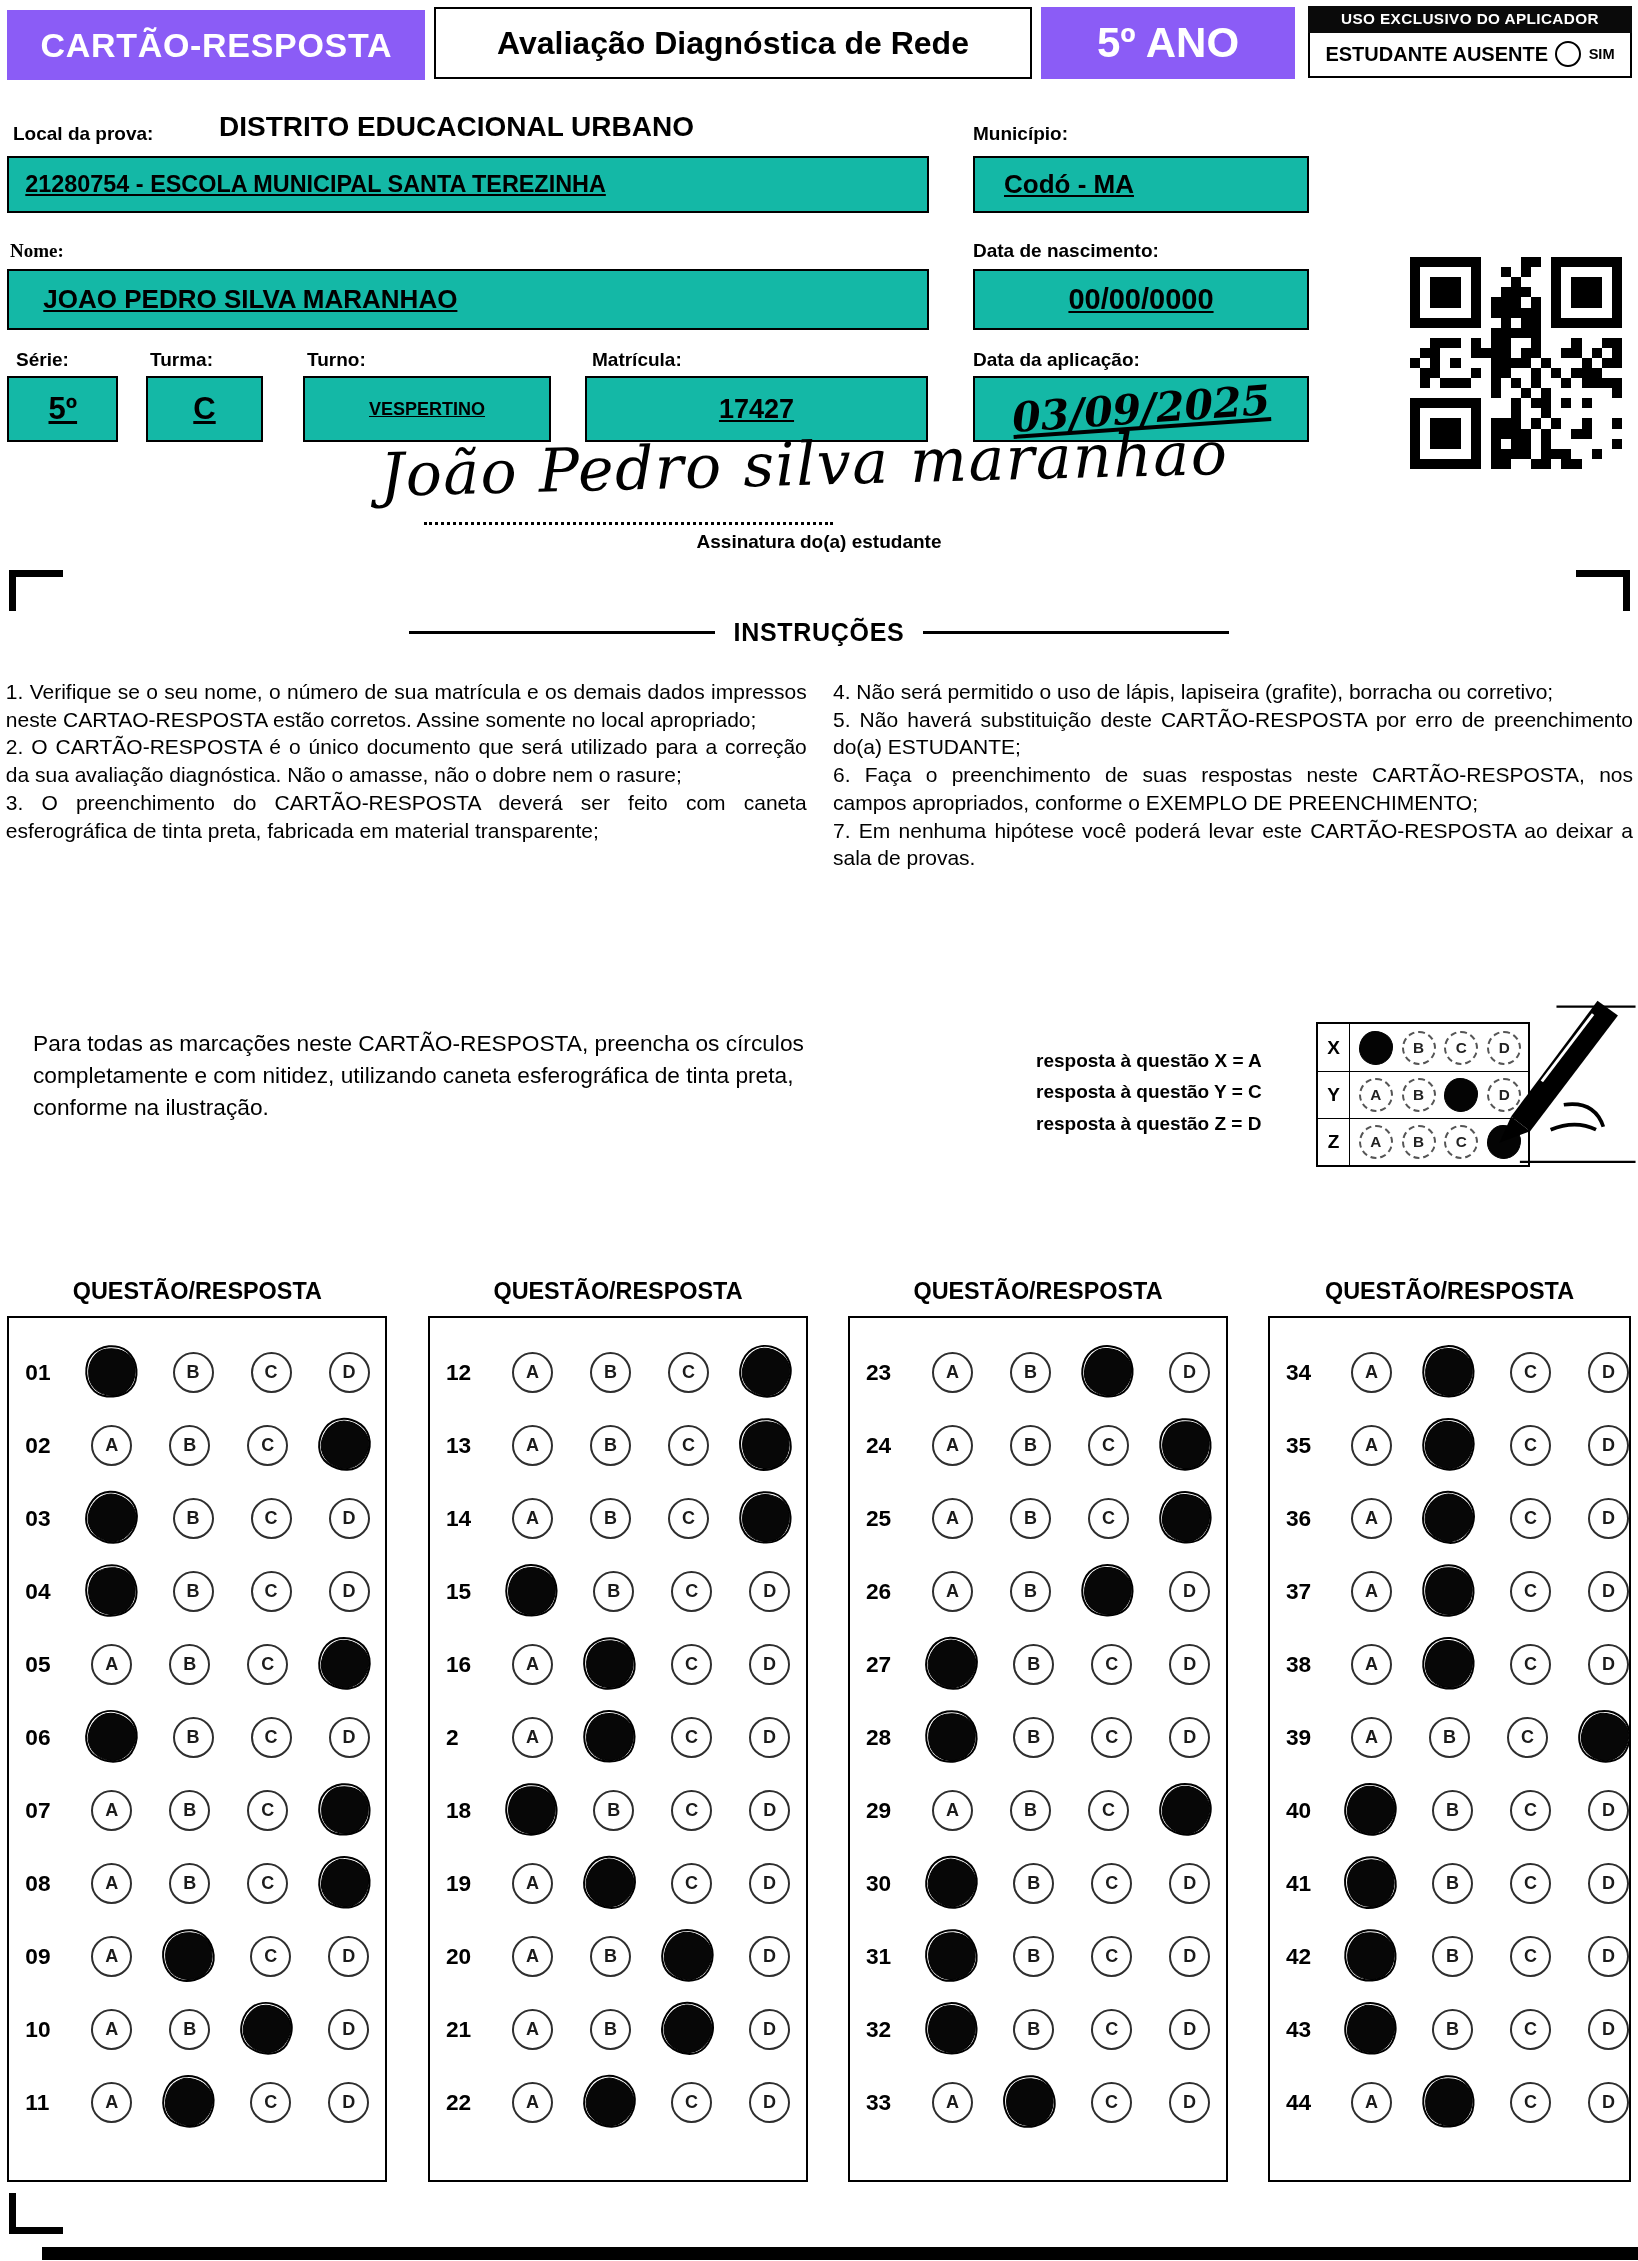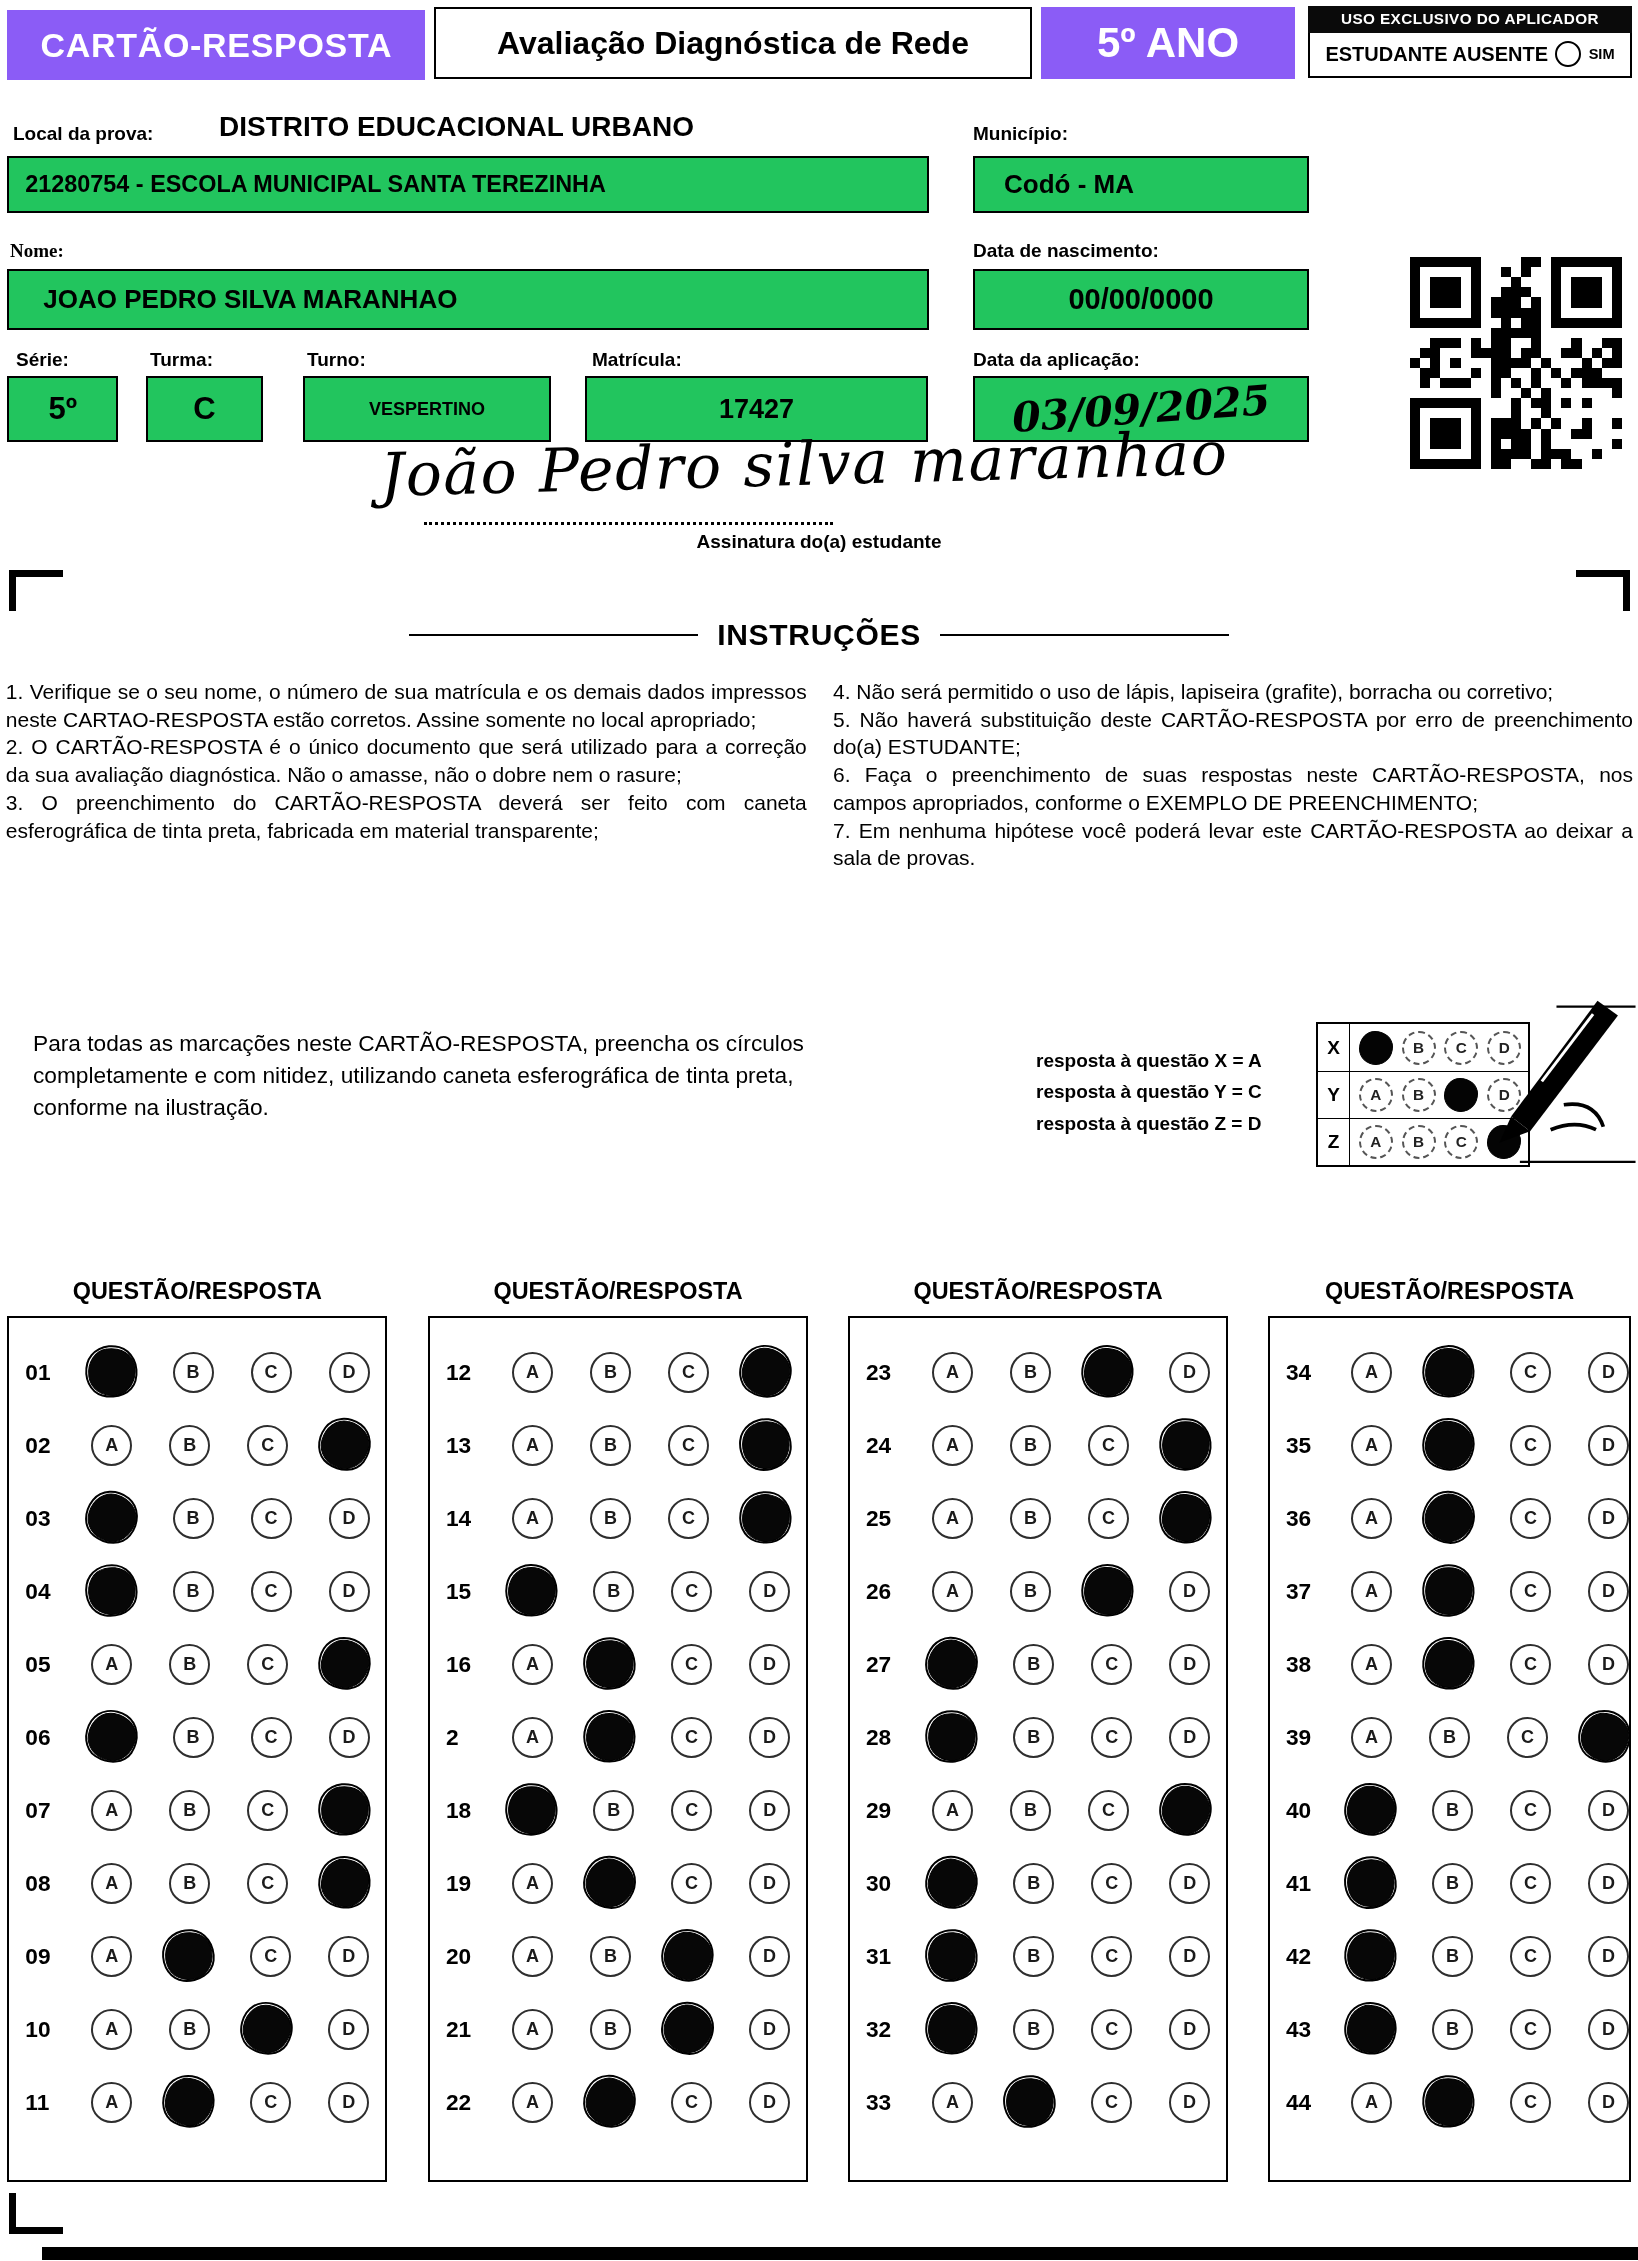--- a/index.html
+++ b/index.html
@@ -1,19 +1,19 @@
 <!DOCTYPE html>
 <html style="font-size:11.7px"><head>
 <meta charset="utf-8">
 <style>
   * { margin:0; padding:0; box-sizing:border-box; }
   html,body { background:#d9d9d9; font-family:"Liberation Sans", sans-serif; }
   .page { position:relative; width:1639px; height:2261px; background:#ffffff; color:#000; overflow:hidden; margin:0 auto; }
   .abs { position:absolute; }
-  .box { border:2.2px solid #000; background:#22c55e; }
+  .box { border:2.2px solid #000; background:#14b8a6;text-decoration:underline; }
   .blackbox { background:#8b5cf6; color:#fff; display:flex; align-items:center; justify-content:center; font-weight:bold; }
   .outlinebox { border:2.9px solid #000; background:#fff; display:flex; align-items:center; justify-content:center; font-weight:bold; }
   .lbl { font-weight:bold; font-size:19px; white-space:nowrap; }
   .val { font-weight:bold; }
 
   
   .hdr-card { left:7.3px; top:10.2px; width:418px; height:70px; font-size:34px; letter-spacing:0.7px; }
   .hdr-exam { left:434px; top:7.3px; width:598px; height:72px; font-size:32px; }
   .hdr-grade { left:1041px; top:7.3px; width:254px; height:72px; font-size:42px; }
   .aplicador { left:1308px; top:5.8px; width:324px; }
@@ -34,21 +34,21 @@
 
   
   .crop-tl { left:8.8px; top:570px; width:54px; height:41px; border-left:7.3px solid #000; border-top:7.3px solid #000; }
   .crop-tr { left:1576px; top:570px; width:54px; height:41px; border-right:7.3px solid #000; border-top:7.3px solid #000; }
   .crop-bl { left:8.8px; top:2193px; width:54px; height:41px; border-left:7.3px solid #000; border-bottom:7.3px solid #000; }
   .bottom-bar { left:42px; top:2247px; width:1596px; height:13px; background:#000; }
 
   
   .instr-head { left:409px; top:618px; width:820px; display:flex; align-items:center; gap:19px; }
   .instr-head .rule { flex:1; height:2.9px; background:#000; }
-  .instr-title { font-weight:bold; font-size:30px; letter-spacing:0.7px; }
+  .instr-title { font-weight:bold; font-size:25px; letter-spacing:0.7px; }
   .instr-col { font-size:21px; line-height:1.32; text-align:justify; }
   .instr-col p { margin:0; }
   .instr-left { left:5.8px; top:678px; width:801px; }
   .instr-right { left:833px; top:678px; width:800px; }
 
   
   .ex-par { left:33px; top:1028px; width:830px; font-size:22.7px; line-height:1.4; font-weight:500; }
   .ex-legend { left:1036px; top:1045px; width:285px; font-size:19px; font-weight:bold; line-height:1.65; }
   .ex-grid { left:1316px; top:1022px; border:2.2px solid #000; background:#fff; }
   .ex-row { display:flex; align-items:center; height:47px; padding:0 7.3px 0 0; }

